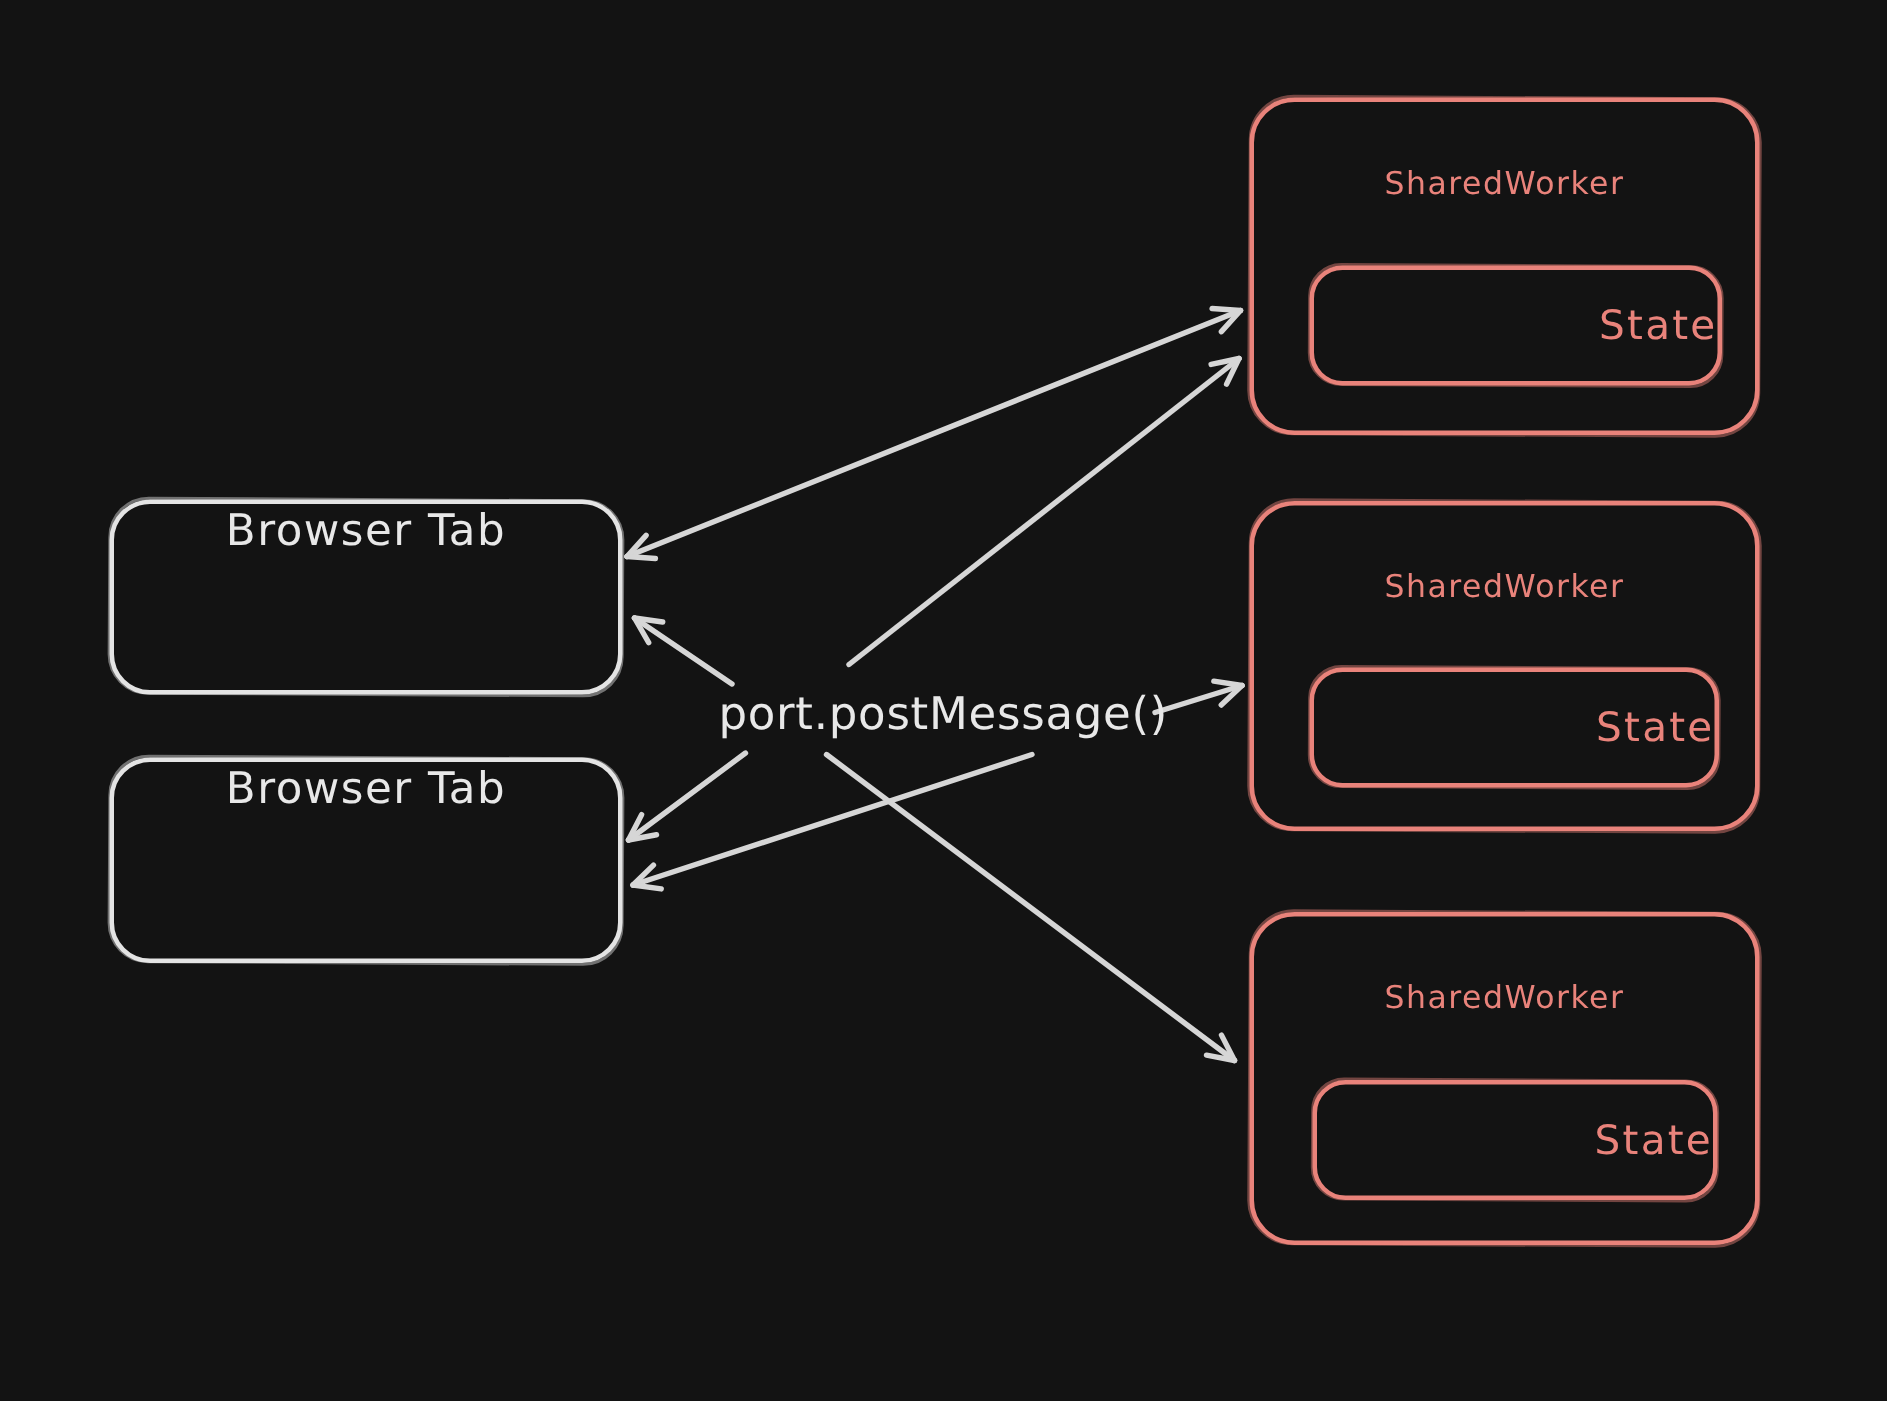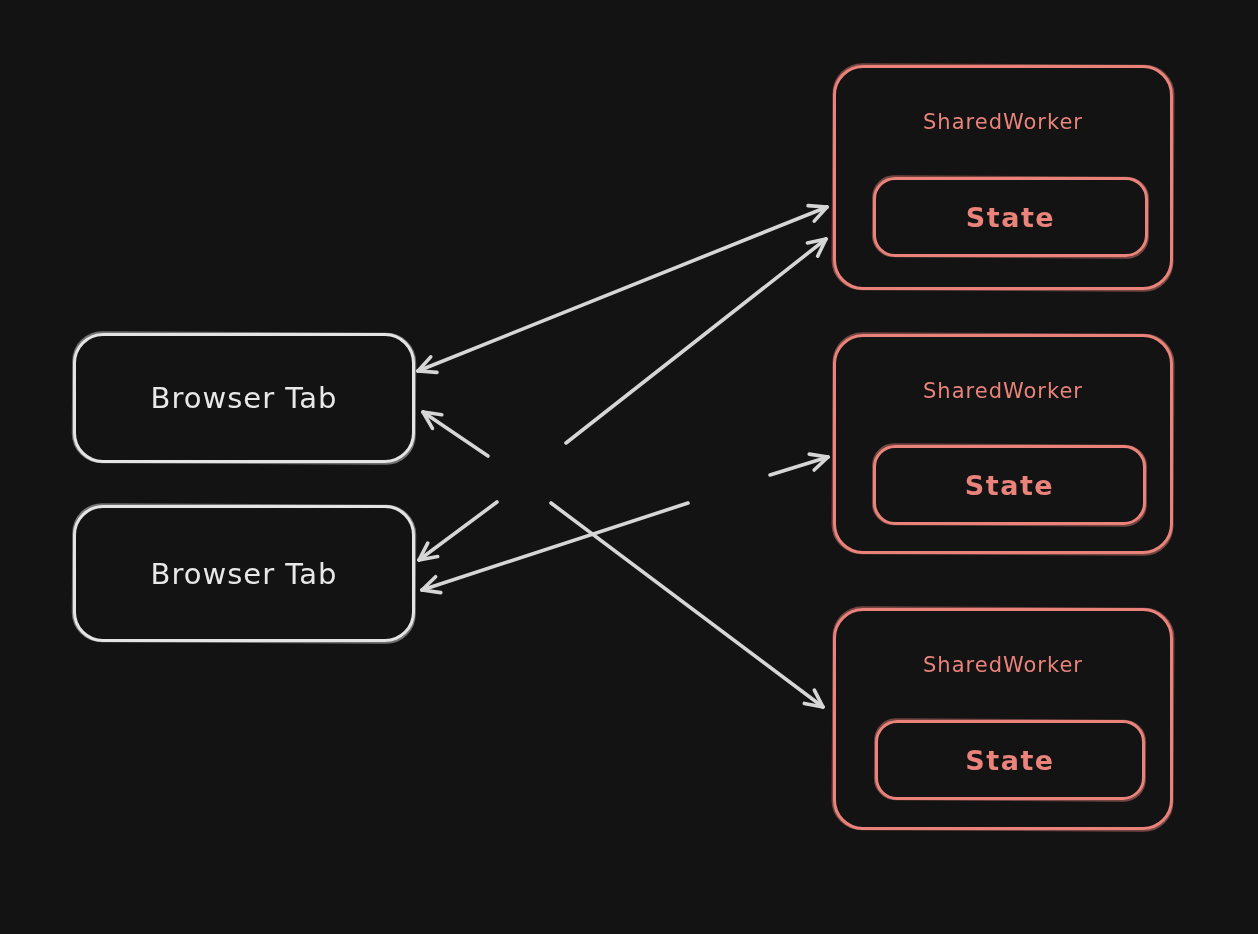--- a/index.html
+++ b/index.html
@@ -31,46 +31,46 @@
     inset: -4px;
     border: 2px solid currentColor;
     border-radius: inherit;
     opacity: 0.45;
     transform: rotate(0.35deg);
     pointer-events: none;
   }
   .tab-box {
     color: var(--tab-stroke, #e4e4e4);
     display: flex;
-    align-items: center;
+    align-items: flex-start;
     justify-content: center;
+    border-radius: 27px;
   }
   .tab-label {
     font-size: 29px;
     letter-spacing: 1px;
     color: var(--text-light, #e8e8e8);
   }
   .worker-box { color: var(--worker-stroke, #e9837b); }
   .worker-label {
     position: absolute;
     top: 42px;
     left: 0;
     right: 0;
     text-align: center;
     font-size: 21px;
     letter-spacing: 1px;
   }
   .state-box {
     border-radius: 22px;
     display: flex;
     align-items: center;
-    justify-content: center;
+    justify-content: flex-end;
     font-size: 27px;
     letter-spacing: 1.5px;
-    font-weight: bold;
   }
   .center-label {
     position: absolute;
     left: 479px;
     top: 459px;
     font-size: 30px;
     line-height: 36px;
     letter-spacing: 0.5px;
     white-space: nowrap;
     color: var(--text-light, #e8e8e8);
@@ -129,14 +129,15 @@
     </div>
   </div>
 
   <div class="box worker-box" style="left:833px; top:608px; width:340px; height:222px;">
     <div class="worker-label">SharedWorker</div>
     <div class="box state-box" style="left:39px; top:109px; width:270px; height:80px;">
       <span>State</span>
     </div>
   </div>
 
+  <div class="center-label">port.postMessage()</div>
 
 </div>
 
 </body></html>

